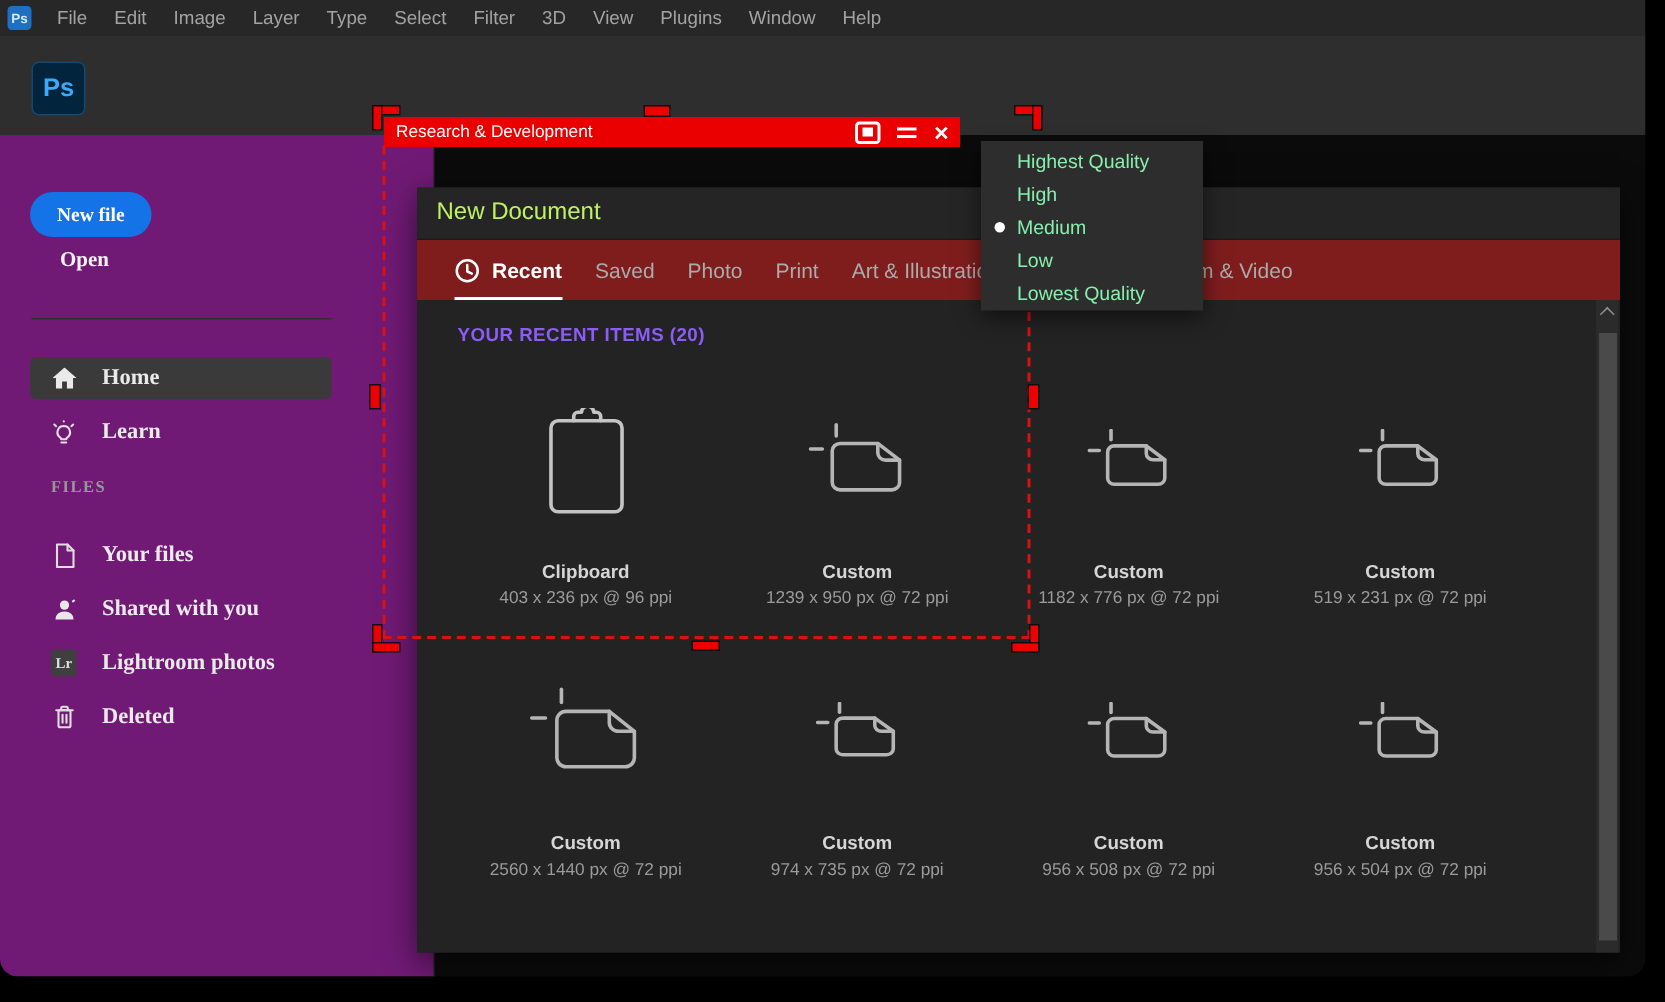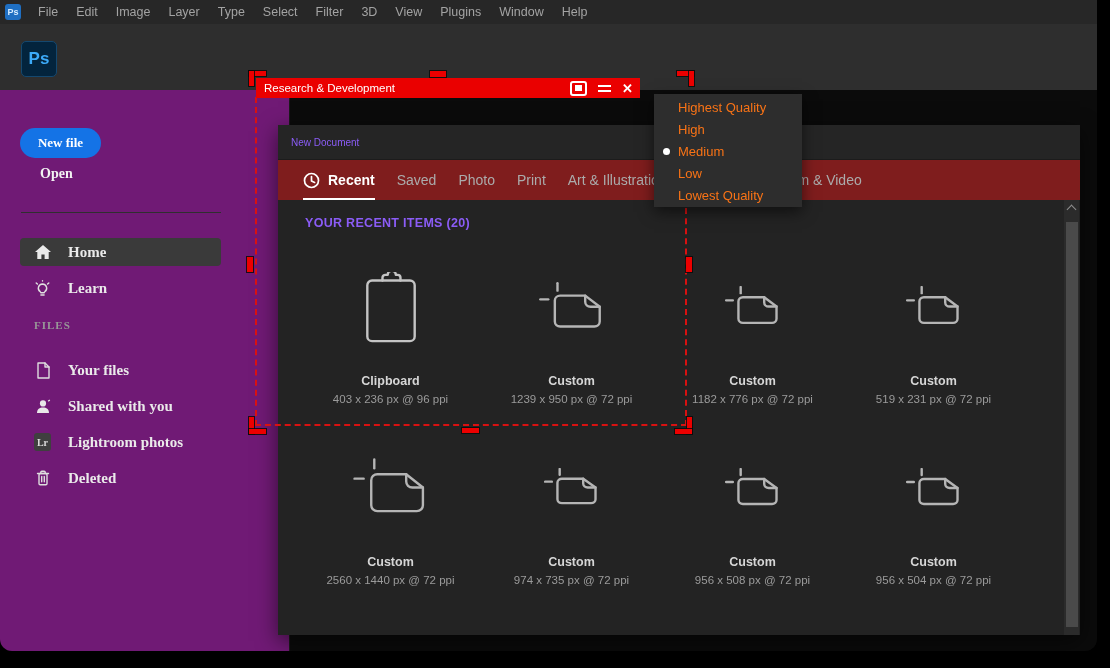--- a/index.html
+++ b/index.html
@@ -26,21 +26,21 @@
   .side-item { position:absolute; left:20px; width:201px; height:28px; border-radius:4px; display:flex; align-items:center; cursor:pointer; }
   .side-item.active { background:#3a3a3a; }
   .side-item .s-icon { width:17px; margin-left:14px; display:flex; justify-content:center; }
   .side-item .s-label { margin-left:17px; color:#eaeaea; font-size:15px; font-weight:600; }
   .files-heading { position:absolute; left:34px; top:229px; color:#989898; font-size:11px; font-weight:600; letter-spacing:1px; }
   .lr-badge { width:18px; height:18px; background:#3f3f3f; border-radius:3px; color:#ddd; font-size:10px; font-weight:bold; display:flex; align-items:center; justify-content:center; }
 
   
   .dialog { position:absolute; left:278px; top:125px; width:802px; height:510px; background:#232323; box-shadow:0 6px 20px rgba(0,0,0,.55); z-index:3; }
   .dlg-titlebar { position:absolute; left:0; top:0; width:100%; height:35px; background:#252525; border-bottom:1px solid #1c1c1c; display:flex; align-items:center; }
-  .dlg-title { color:#8b5cf6; font-size:10px; margin-left:13px; }
+  .dlg-title { color:#bef264; font-size:16px; margin-left:13px; }
   .dlg-tabs { position:absolute; left:0; top:35px; width:100%; height:40px; background:#7f1d1d; display:flex; align-items:stretch; padding-left:25px; }
   .tab { display:flex; align-items:center; gap:8px; margin-right:22px; color:#ababab; font-size:14px; cursor:pointer; position:relative; white-space:nowrap; }
   .tab.active { color:#ffffff; font-weight:bold; }
   .tab.active::after { content:""; position:absolute; left:0; right:0; bottom:0; height:2px; background:#fff; }
   .tab-spacer { width:94px; }
   .dlg-content { position:absolute; left:0; top:75px; width:100%; bottom:0; background:#232323; }
   .section-heading { position:absolute; left:27px; top:16px; color:#8b5cf6; font-size:12.5px; font-weight:bold; letter-spacing:.3px; }
   .cards-grid { position:absolute; left:22px; top:45px; display:grid; grid-template-columns:repeat(4,181px); grid-auto-rows:181px; }
   .card { display:flex; flex-direction:column; align-items:center; cursor:pointer; }
   .icon-zone { height:125px; display:flex; align-items:center; justify-content:center; }
@@ -61,21 +61,21 @@
   .region-btn .fillsq { width:7px; height:6px; background:#fff; }
   .menu-btn { display:flex; flex-direction:column; gap:3px; cursor:pointer; }
   .menu-btn i { display:block; width:13px; height:2px; background:#fff; }
   .cap-close { color:#fff; font-size:13px; font-weight:bold; line-height:1; cursor:pointer; }
   .selection-rect { position:absolute; left:255px; top:97px; width:432px; height:329px; border-left:2px dashed #d81111; border-right:2px dashed #d81111; border-bottom:2px dashed #d81111; z-index:5; pointer-events:none; }
   .handle { position:absolute; background:#ec0000; box-shadow:0 0 0 1px rgba(10,10,10,.85); z-index:7; }
   .handle.under { z-index:4; }
 
   
   .quality-menu { position:absolute; left:654px; top:94px; width:148px; height:113px; background:#2d2d2d; box-shadow:0 5px 14px rgba(0,0,0,.55); z-index:10; padding-top:2px; }
-  .q-item { position:relative; height:22px; display:flex; align-items:center; padding-left:24px; color:#f97316; font-size:13px; cursor:pointer; }
+  .q-item { position:relative; height:22px; display:flex; align-items:center; padding-left:24px; color:#86efac; font-size:13px; cursor:pointer; }
   .q-item .bullet { position:absolute; left:9px; width:7px; height:7px; border-radius:50%; background:#fff; }
 </style>
 </head>
 <body>
 
 <div class="screen">
   <div class="app-window">
 
     <div class="menubar">
       <div class="ps-mini">Ps</div>

